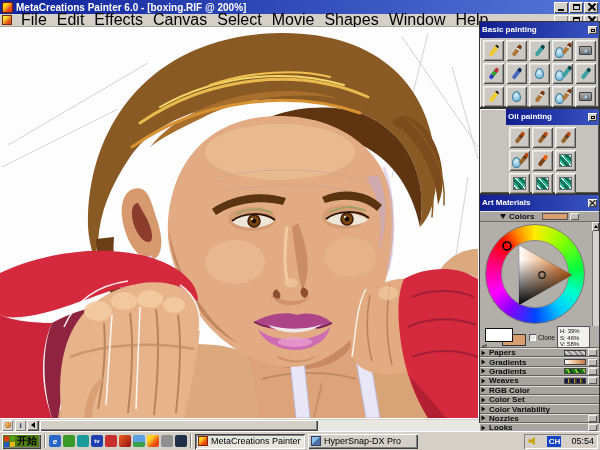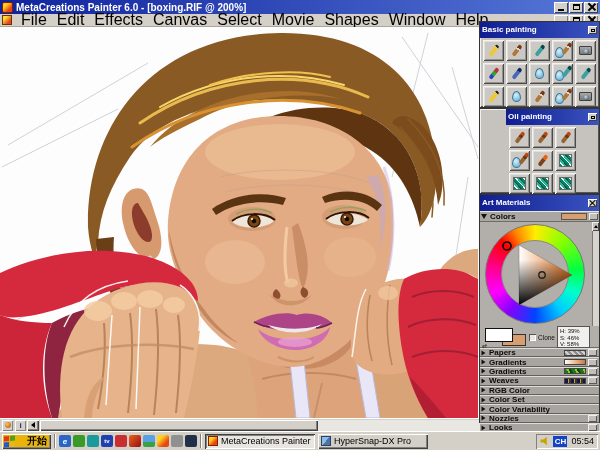--- a/index.html
+++ b/index.html
@@ -82,21 +82,21 @@
   .cam { width:13px; height:9px; background:linear-gradient(#a8a8a8,#787878); border:1px solid #404040; border-radius:1px; position:relative; }
   .cam::after { content:""; position:absolute; left:4px; top:1.5px; width:5px; height:5px; border-radius:50%;
     background:radial-gradient(circle at 35% 35%, #c8e0f0, #283848); }
   .strp { width:13px; height:13px; transform:rotate(0deg);
     background:repeating-linear-gradient(48deg,#0a8068 0 2px,#eafaf2 2px 3px,#28b090 3px 5px,#0a5c40 5px 6px); border:1px solid #666; }
   .blob { width:13px; height:11px; border-radius:45%;
     background:radial-gradient(circle at 35% 30%, #d4ecfa, #5898d0 60%, #2e68a8); border:1px solid #3a6890; }
 
   
   .am-colorsbar { height:11px; background:#aaa7a2; border-top:1px solid #e8e6e2; border-bottom:1px solid #6e6c68;
-    display:flex; align-items:center; padding:0 1px; }
+    display:flex; align-items:center; padding:0 20px; }
   .tri-down { width:0; height:0; border-left:3.5px solid transparent; border-right:3.5px solid transparent; border-top:5px solid #111; margin-right:3px; }
   .tri-right { width:0; height:0; border-top:3.5px solid transparent; border-bottom:3.5px solid transparent; border-left:5px solid #111; margin:0 3px 0 1px; }
   .am-colorsbar .lbl, .amsec .lbl { font-size:8px; font-weight:bold; color:#0a0a0a; flex:1; line-height:9px; }
   .curcolor { width:26px; height:7px; border:1px solid #555; margin-right:2px; }
   .mini-btn { width:9px; height:7px; background:#c2bfba; box-shadow:inset 1px 1px 0 #f0eeea, inset -1px -1px 0 #585858; }
 
   .wheel-zone { position:relative; height:104px; background:#b2afaa; }
   .wheel { position:absolute; left:5px; top:2px; width:100px; height:100px; border-radius:50%; border:1px solid #787672;
     background:conic-gradient(from 0deg, #ffee00, #88ff00 40deg, #00ff44 85deg, #00ffcc 115deg, #00ccff 145deg, #0044ff 180deg, #8800ff 215deg, #ff00ff 245deg, #ff0088 280deg, #ff0000 315deg, #ff8800 336deg, #ffee00 360deg); }
   .wheel .hole { position:absolute; left:15px; top:15px; width:68px; height:68px; border-radius:50%; background:#b2afaa; border:1px solid #8a8884; }
@@ -122,38 +122,38 @@
   .amsec .tri-right { transform:scale(.8); }
   .secsw { width:22px; height:6px; border:1px solid #444; margin-right:2px; }
   .sw-papers { background:repeating-linear-gradient(45deg,#8e8e8e 0 2px,#cfcfcf 2px 4px); }
   .sw-gradients { background:linear-gradient(90deg,#fff,#eec39a 45%,#c87848); }
   .sw-patterns { background:repeating-linear-gradient(60deg,#1a7a1a 0 3px,#8cc830 3px 5px,#0a4a0a 5px 7px); }
   .sw-weaves { background:repeating-linear-gradient(90deg,#141450 0 3px,#c8a020 3px 4px,#3a3a20 4px 6px); }
 
   
   .taskbar { position:absolute; left:0; top:431px; width:600px; height:19px; background:#d4d0c8; border-top:1px solid #fff;
     display:flex; align-items:center; z-index:20; }
-  .startbtn { margin-left:2px; height:15px; padding:0 4px 0 2px; display:flex; align-items:center; gap:12px; background:#eab308;
+  .startbtn { margin-left:2px; height:15px; padding:0 4px 0 2px; display:flex; align-items:center; gap:2px; background:#4d7c0f;
     box-shadow:inset 1px 1px 0 #fff, inset -1px -1px 0 #404040, inset -2px -2px 0 #808080; }
   .startbtn .flag { width:11px; height:11px; display:grid; grid-template-columns:5px 5px; grid-template-rows:5px 5px; gap:0.5px; transform:skewY(-6deg); }
   .startbtn .flag i:nth-child(1){background:#e03818;} .startbtn .flag i:nth-child(2){background:#50a018;}
   .startbtn .flag i:nth-child(3){background:#2858c8;} .startbtn .flag i:nth-child(4){background:#e8b818;}
   .startbtn .st { font-size:10px; font-weight:bold; color:#000; }
   .tb-sep { width:1px; height:14px; border-left:1px solid #808080; border-right:1px solid #fff; margin:0 3px; }
   .ql { display:flex; align-items:center; gap:2px; }
   .qlicon { width:12px; height:12px; border-radius:2px; display:flex; align-items:center; justify-content:center;
     font-size:8px; font-weight:bold; color:#fff; font-style:italic; }
   .taskbtn { height:15px; width:110px; margin-right:3px; display:flex; align-items:center; gap:3px; padding:0 3px; background:#d4d0c8;
     box-shadow:inset 1px 1px 0 #fff, inset -1px -1px 0 #404040, inset -2px -2px 0 #808080; }
   .taskbtn.active { background:#e8e6e1; box-shadow:inset 1px 1px 0 #404040, inset -1px -1px 0 #fff, inset 2px 2px 0 #808080; }
   .taskbtn .ticon { width:10px; height:10px; flex:0 0 auto; }
   .ti-painter { background:linear-gradient(135deg,#ffd020 30%,#e84810 70%); border:1px solid #802000; }
   .ti-hypersnap { background:linear-gradient(135deg,#88c0e8 50%,#5070a8 50%); border:1px solid #304060; }
   .taskbtn .tl { font-size:9px; color:#000; white-space:nowrap; overflow:hidden; }
-  .tray { margin-left:auto; margin-right:2px; height:15px; display:flex; align-items:center; gap:4px; padding:0 4px;
+  .tray { margin-left:auto; margin-right:2px; height:15px; display:flex; align-items:center; gap:10px; padding:0 4px;
     box-shadow:inset 1px 1px 0 #808080, inset -1px -1px 0 #fff; }
   .spk { width:9px; height:9px; background:#c8a400; clip-path:polygon(0 32%, 34% 32%, 70% 4%, 70% 96%, 34% 68%, 0 68%); }
   .ime { width:14px; height:11px; background:#1244c8; color:#fff; font-size:8px; font-weight:bold;
     display:flex; align-items:center; justify-content:center; }
   .clock { font-size:9px; color:#000; }
 </style>
 </head>
 <body>
 
 <div id="screen">

